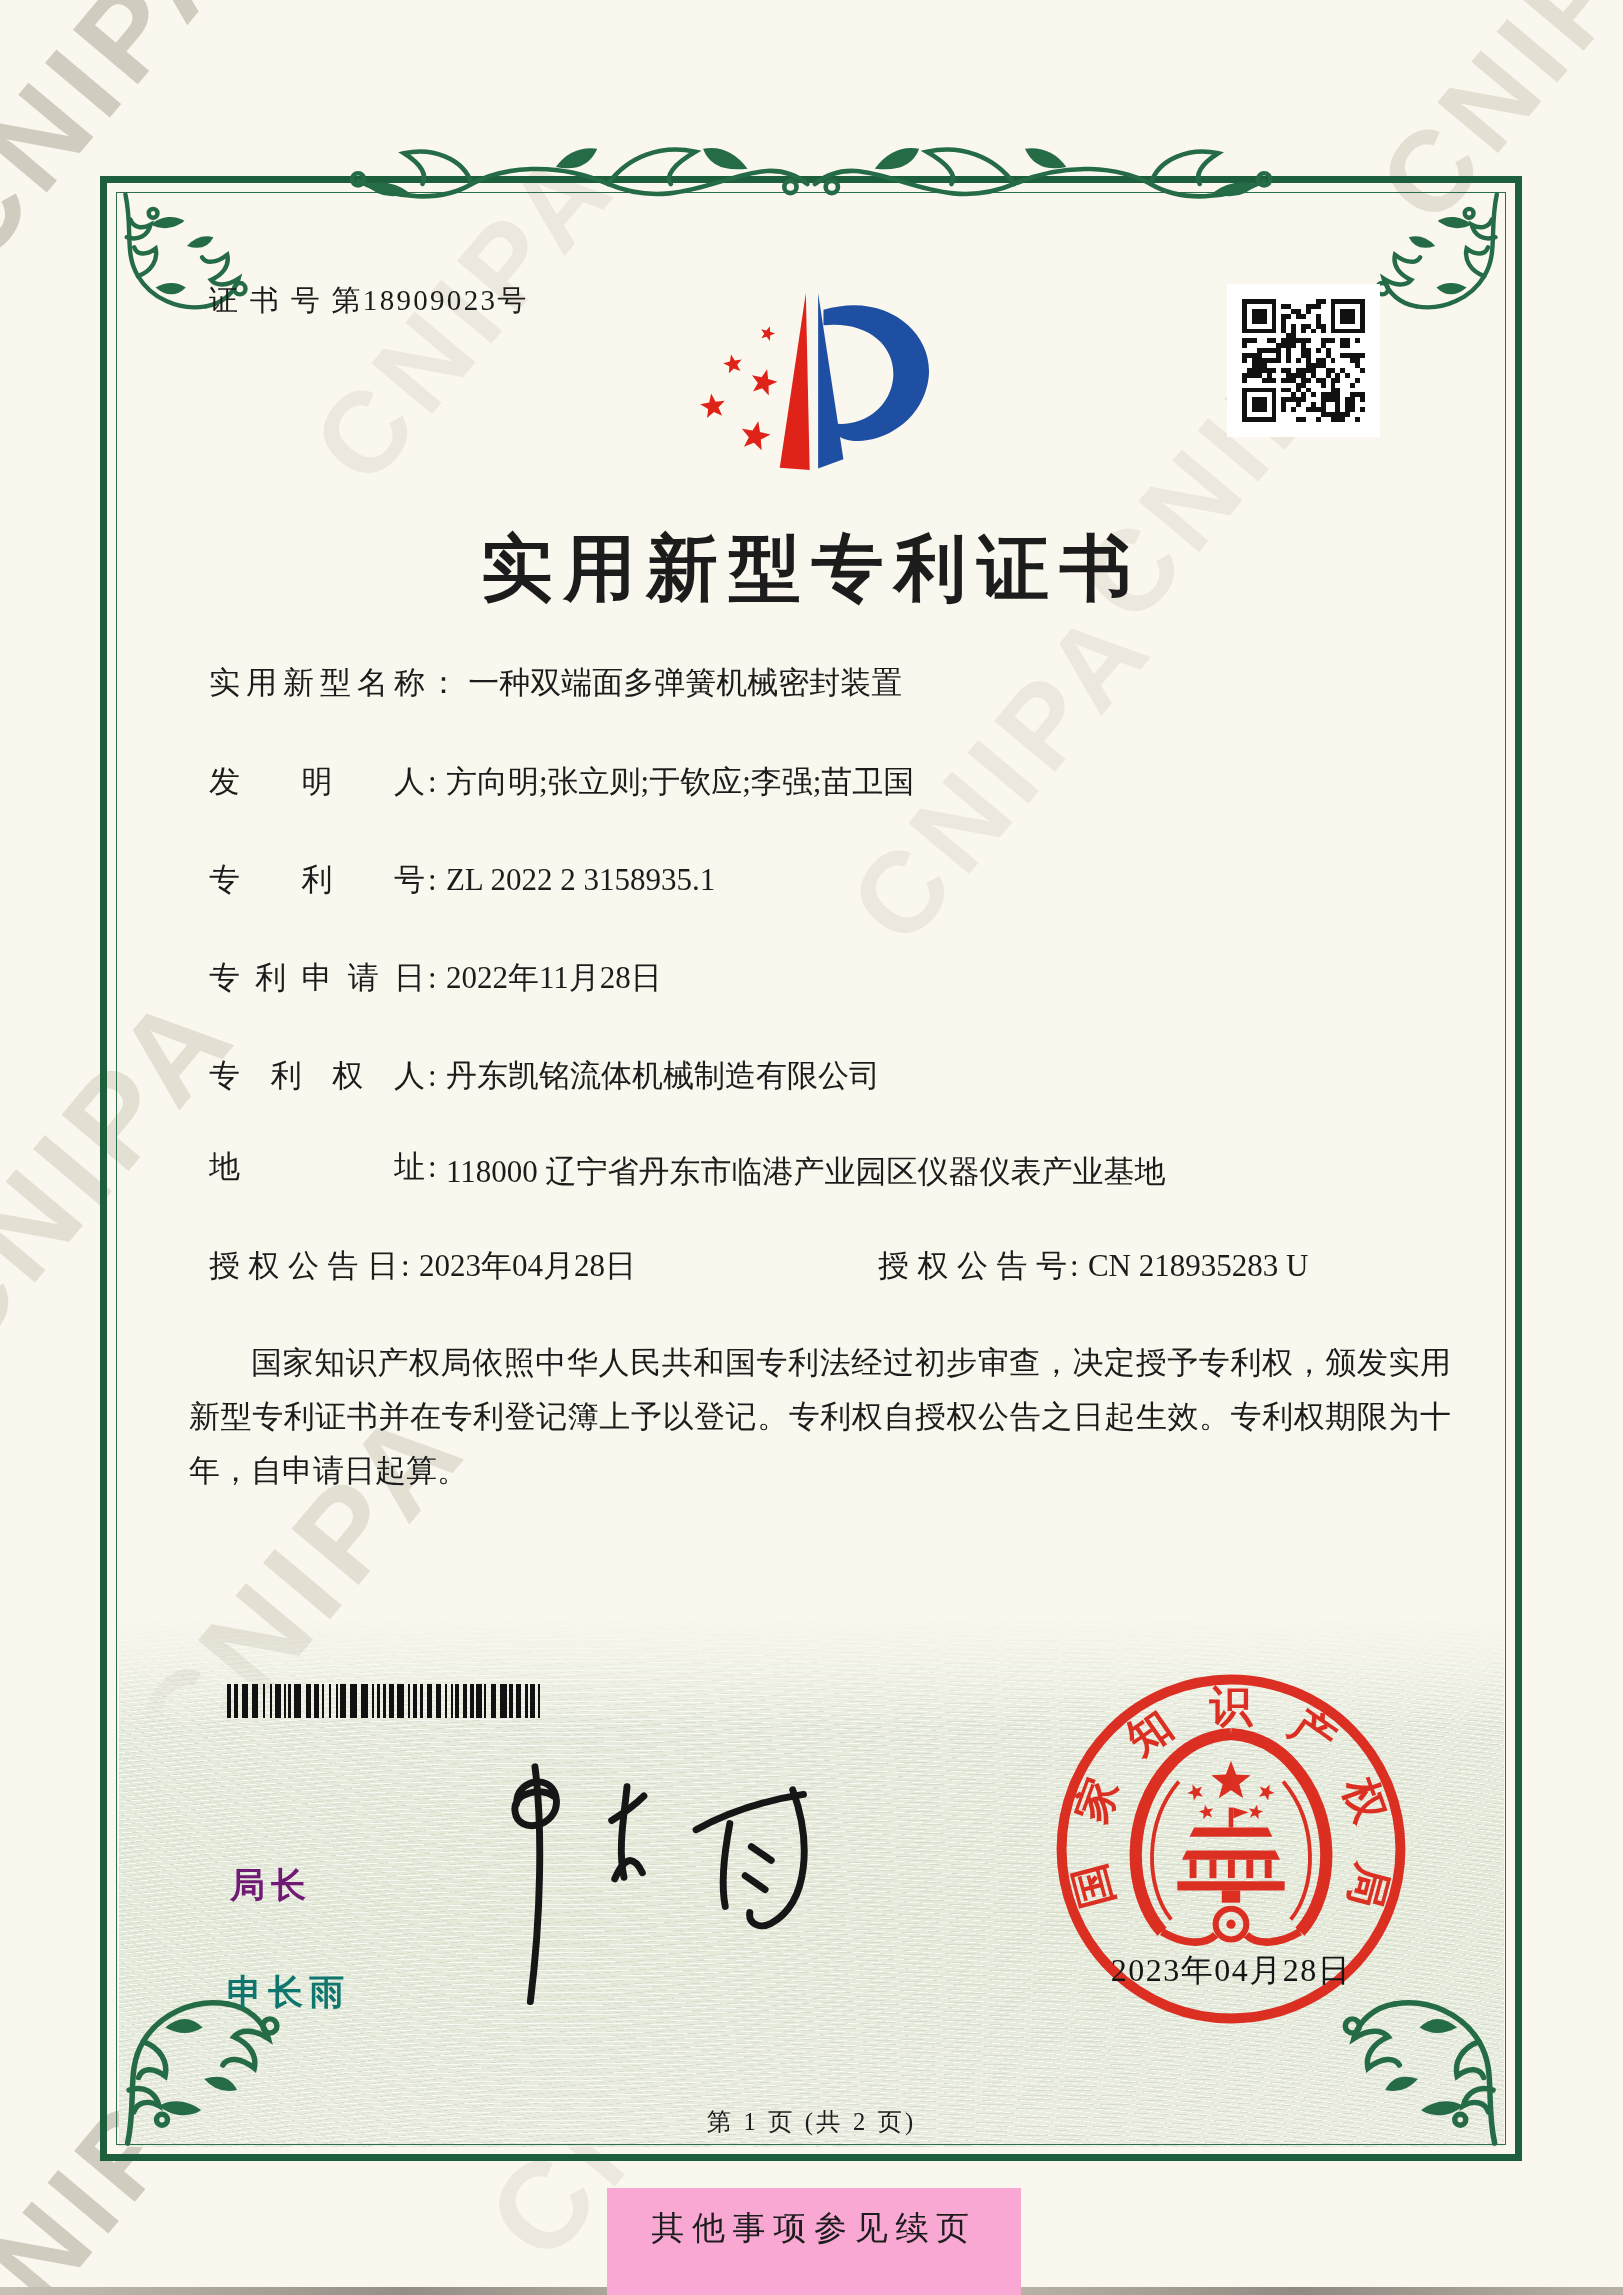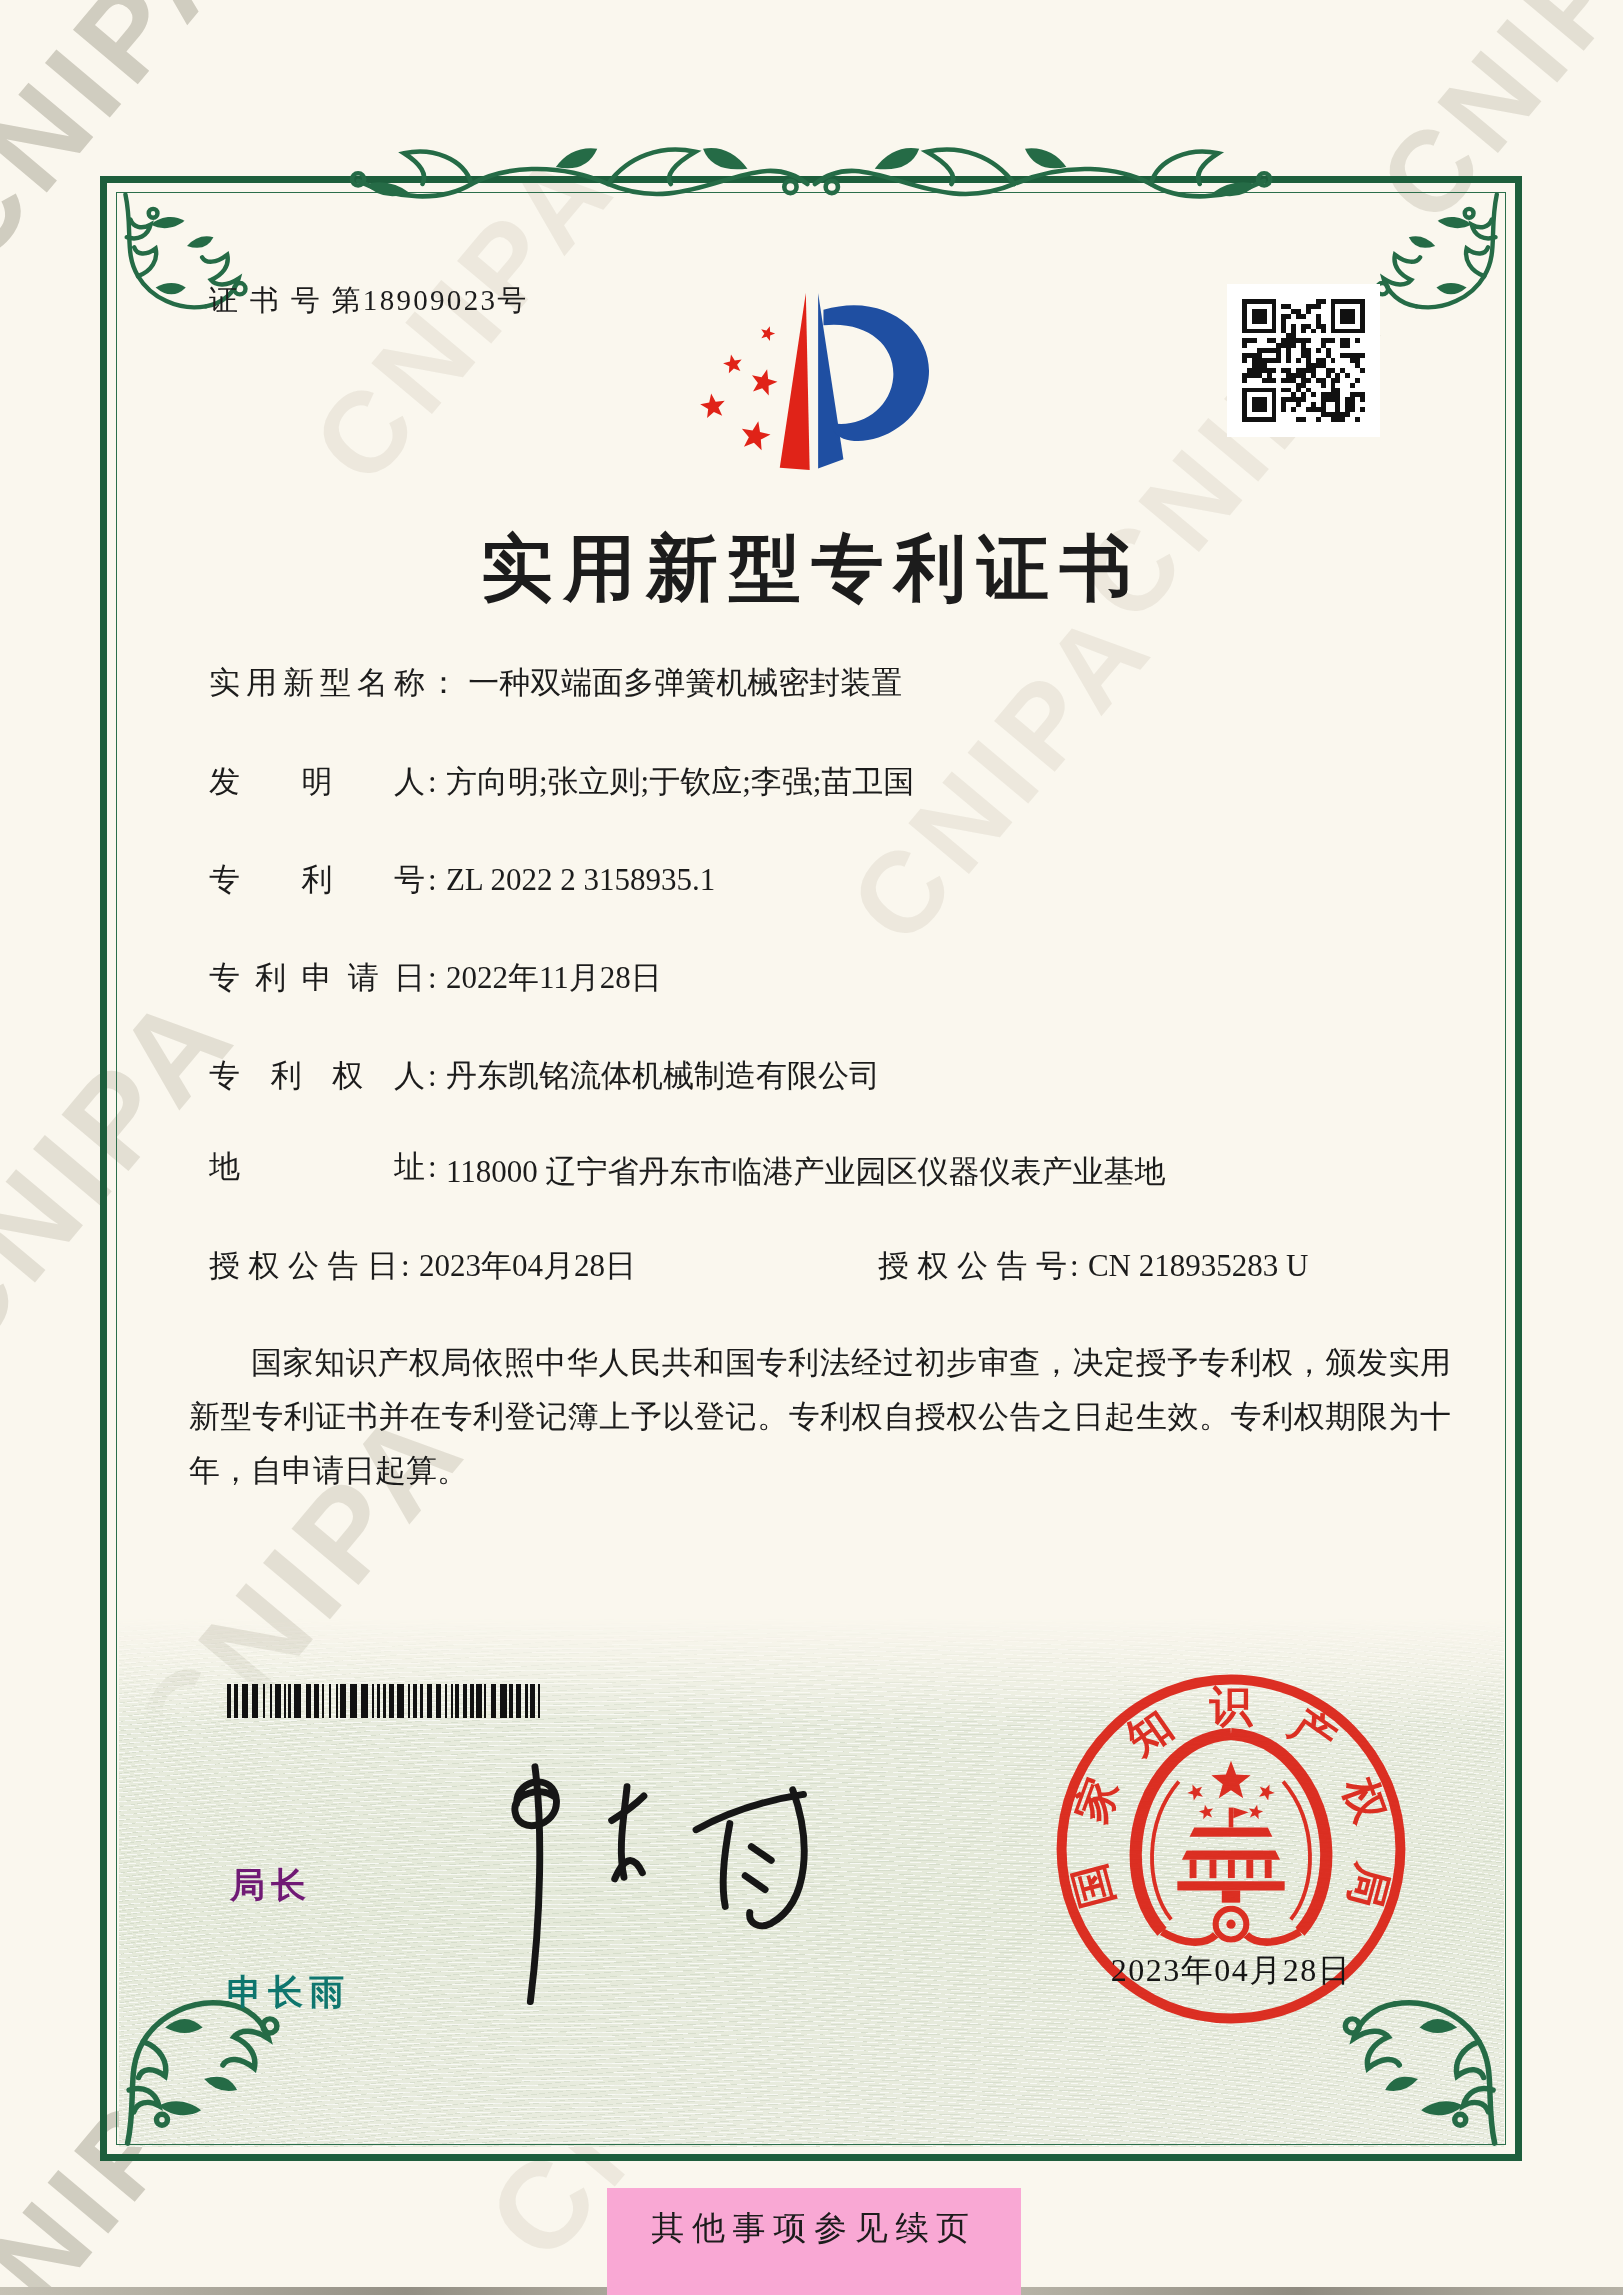--- a/index.html
+++ b/index.html
@@ -534,19 +534,20 @@
       <rect x="237" y="186" width="6" height="26"></rect>
       <path d="M243,186 L263,192 L243,200 Z"></path>
       <circle cx="240" cy="338" r="20" fill="none" stroke="#db2115" stroke-width="8"></circle>
       <circle cx="240" cy="338" r="6"></circle>
       <path d="M150,348 C176,364 206,366 220,352" fill="none" stroke="#db2115" stroke-width="10"></path>
       <path d="M330,348 C304,364 274,366 260,352" fill="none" stroke="#db2115" stroke-width="10"></path>
     </g>
   </svg>
   <div class="seal-date">2023年04月28日</div>
 
+  <div class="page-info">第 1 页 (共 2 页)</div>
   <div class="note-box">
     <span class="note-text">其他事项参见续页</span>
   </div>
   <div class="bottom-strip"></div>
 
 </div>
 
 
 </body></html>

